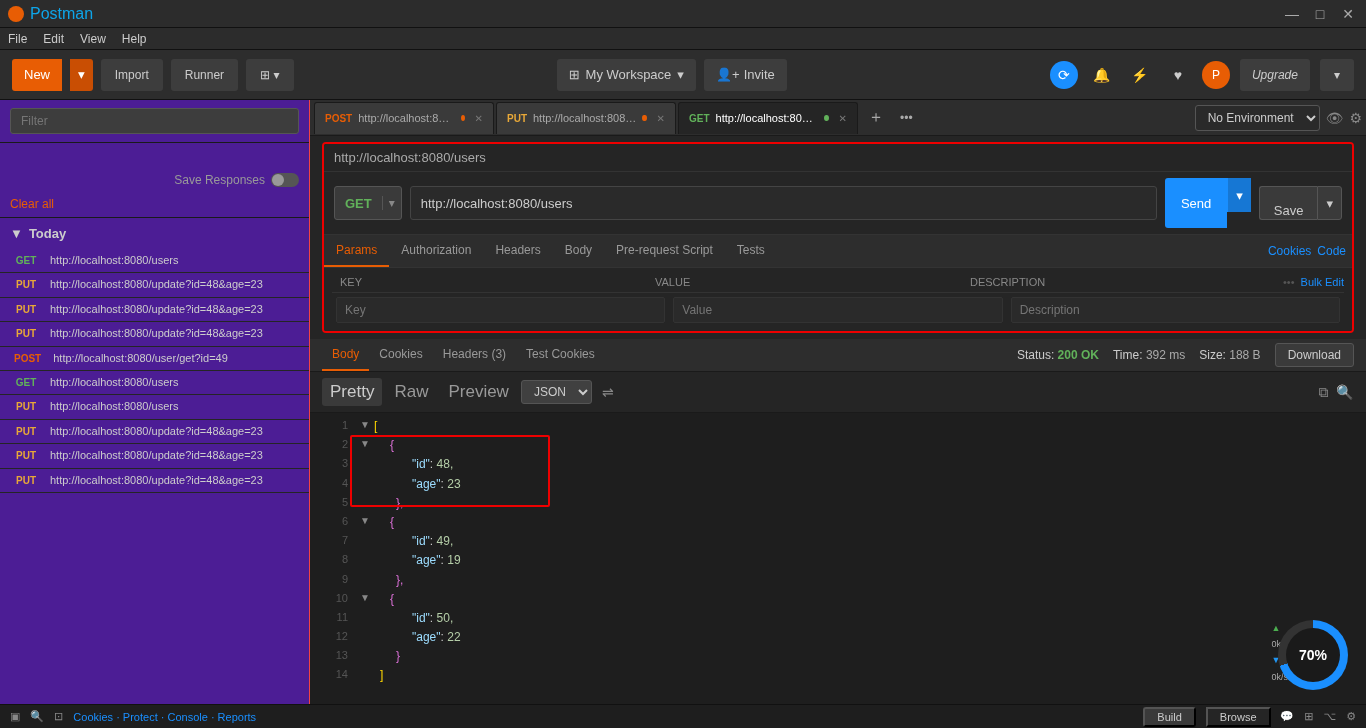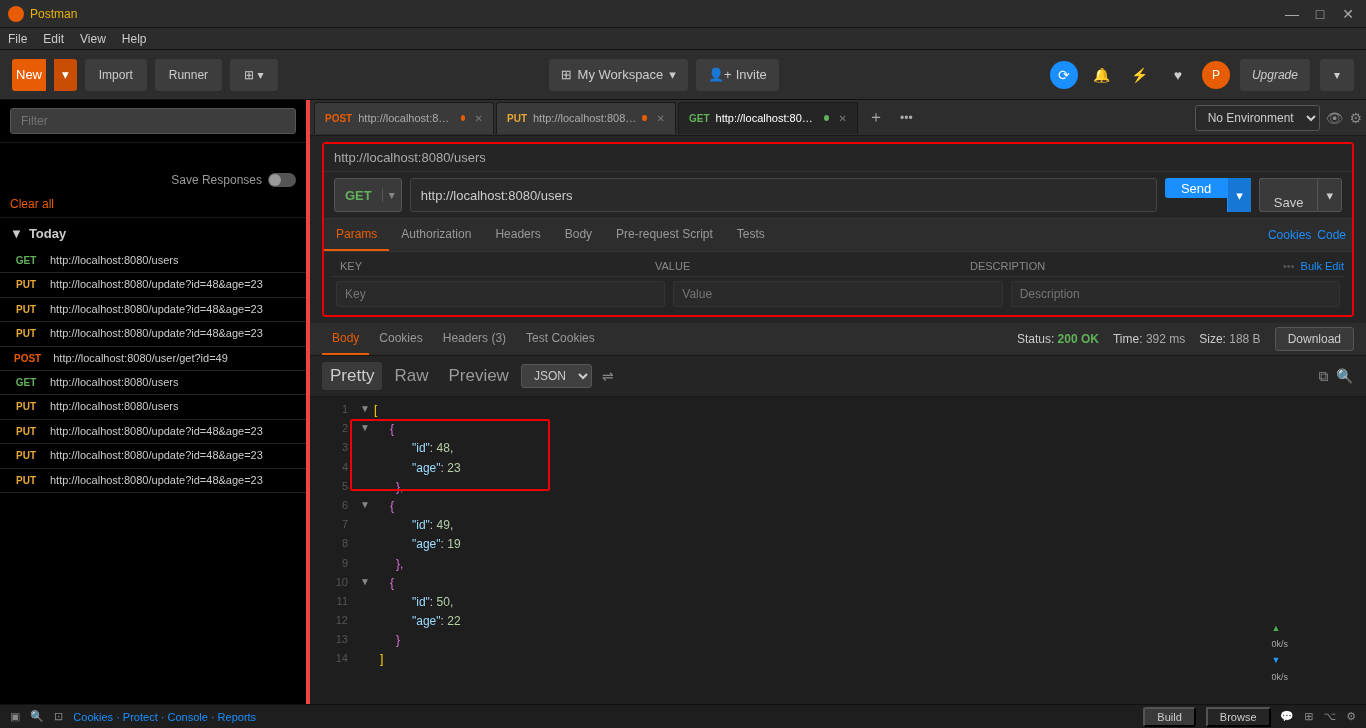--- a/index.html
+++ b/index.html
@@ -10,21 +10,21 @@
       background: #2c2c2c;
       height: 28px;
       display: flex;
       align-items: center;
       justify-content: space-between;
       padding: 0 8px;
       border-bottom: 1px solid #111;
     }
     .titlebar-left { display: flex; align-items: center; gap: 6px; }
     .titlebar-logo { width: 16px; height: 16px; background: #e85d04; border-radius: 50%; }
-    .titlebar-title { color: #eab308; font-size: 12px; }
+    .titlebar-title { color: #0ea5e9; font-size: 16px; }
     .titlebar-controls { display: flex; gap: 8px; align-items: center; }
     .titlebar-btn { background: none; border: none; color: #aaa; font-size: 14px; cursor: pointer; width: 20px; height: 20px; display: flex; align-items: center; justify-content: center; }
 
     
     .menubar {
       background: #2c2c2c;
       height: 22px;
       display: flex;
       align-items: center;
       padding: 0 8px;
@@ -41,21 +41,21 @@
       align-items: center;
       padding: 0 12px;
       gap: 8px;
       border-bottom: 1px solid #111;
     }
     .btn-new {
       background: #e85d04;
       color: white;
       border: none;
       border-radius: 3px 0 0 3px;
-      padding: 6px 4px;
+      padding: 6px 12px;
       font-size: 13px;
       cursor: pointer;
       display: flex;
       align-items: center;
       gap: 4px;
       height: 32px;
     }
     .btn-new-arrow {
       background: #c94e03;
       color: white;
@@ -132,22 +132,22 @@
 
     
     .main-layout {
       display: flex;
       height: calc(728px - 28px - 22px - 50px - 24px);
     }
 
     
     .sidebar {
       width: 310px;
-      background: #000000;
-      border-right: 4px solid #ef4444;
+      background: #4c1d95;
+      border-right: 1px solid #ef4444;
       display: flex;
       flex-direction: column;
       flex-shrink: 0;
     }
     .sidebar-search {
       padding: 8px 10px;
       border-bottom: 1px solid #1a1a1a;
     }
     .sidebar-search input {
       width: 100%;
@@ -706,21 +706,21 @@
         <span style="color:#aaa;font-size:13px;">http://localhost:8080/users</span>
       </div>
 
       <div style="display:flex;align-items:center;padding:6px 10px;gap:8px;background:#252525;border-bottom:1px solid #333;">
         <div style="display:flex;align-items:center;background:#3a3a3a;border:1px solid #555;border-radius:3px;height:34px;">
           <span style="color:#61b15a;font-weight:bold;padding:0 10px;font-size:13px;">GET</span>
           <span style="color:#888;padding:0 6px;border-left:1px solid #555;cursor:pointer;">▾</span>
         </div>
         <input type="text" style="flex: 1 1 0%; background: rgb(42, 42, 42); border: 1px solid rgb(68, 68, 68); padding: 6px 10px; color: rgb(204, 204, 204); font-size: 13px; border-radius: 3px; height: 34px;" value="http://localhost:8080/users">
         <div style="display:flex;">
-          <button class="send-btn" style="border-radius:3px 0 0 3px;height:20px;">Send</button>
+          <button class="send-btn" style="border-radius:3px 0 0 3px;height:50px;">Send</button>
           <button class="send-arrow" style="height:34px;">▾</button>
         </div>
         <div style="display:flex;">
           <button class="save-btn" style="height:34px;">Save</button>
           <button class="save-arrow" style="height:34px;">▾</button>
         </div>
       </div>
 
       <div style="display:flex;align-items:center;background:#2d2d2d;border-bottom:1px solid #333;">
         <div class="params-tab active">Params</div>
@@ -913,14 +913,21 @@
 <div class="speed-widget">
   <div style="position:relative;display:flex;align-items:center;">
     <div style="position:absolute;right:70px;top:0;font-size:9px;color:#aaa;line-height:1.8;">
       <div>
         <span style="color:#4caf50;">▲</span> <span>0k/s</span>
       </div>
       <div>
         <span style="color:#2196f3;">▼</span> <span>0k/s</span>
       </div>
     </div>
+    <div class="speed-circle">
+      <div class="speed-inner">
+        <span>
+          <span>70</span><span>%</span>
+        </span>
+      </div>
+    </div>
   </div>
 </div>
 
 </body></html>

